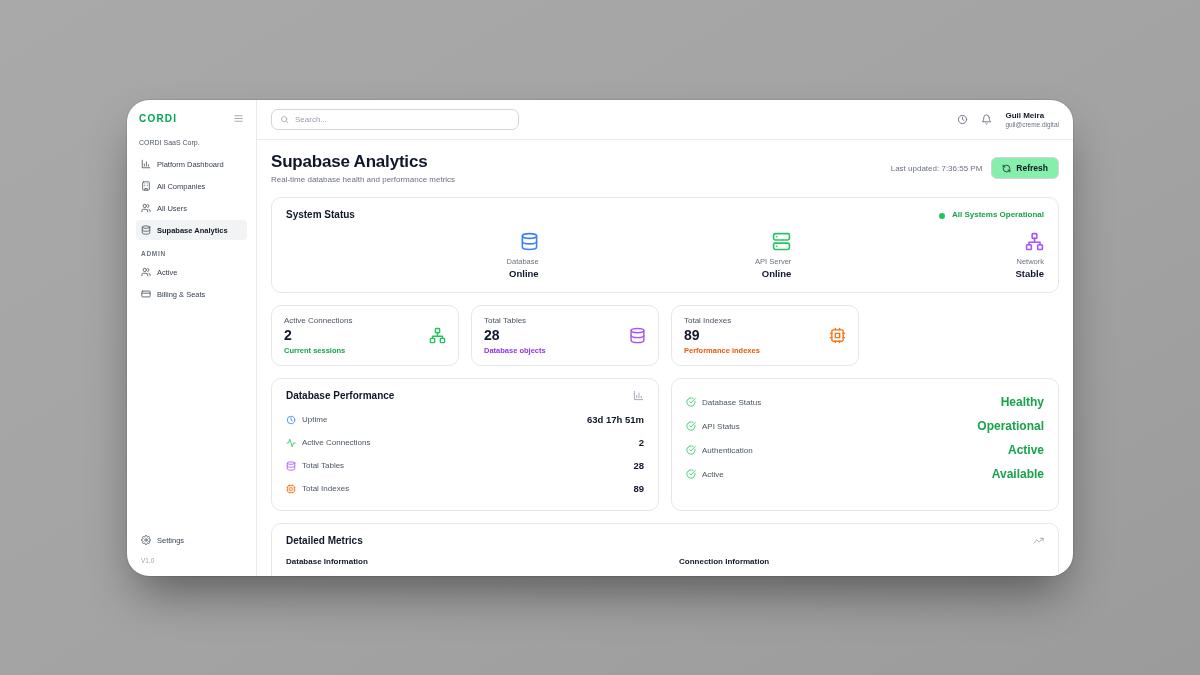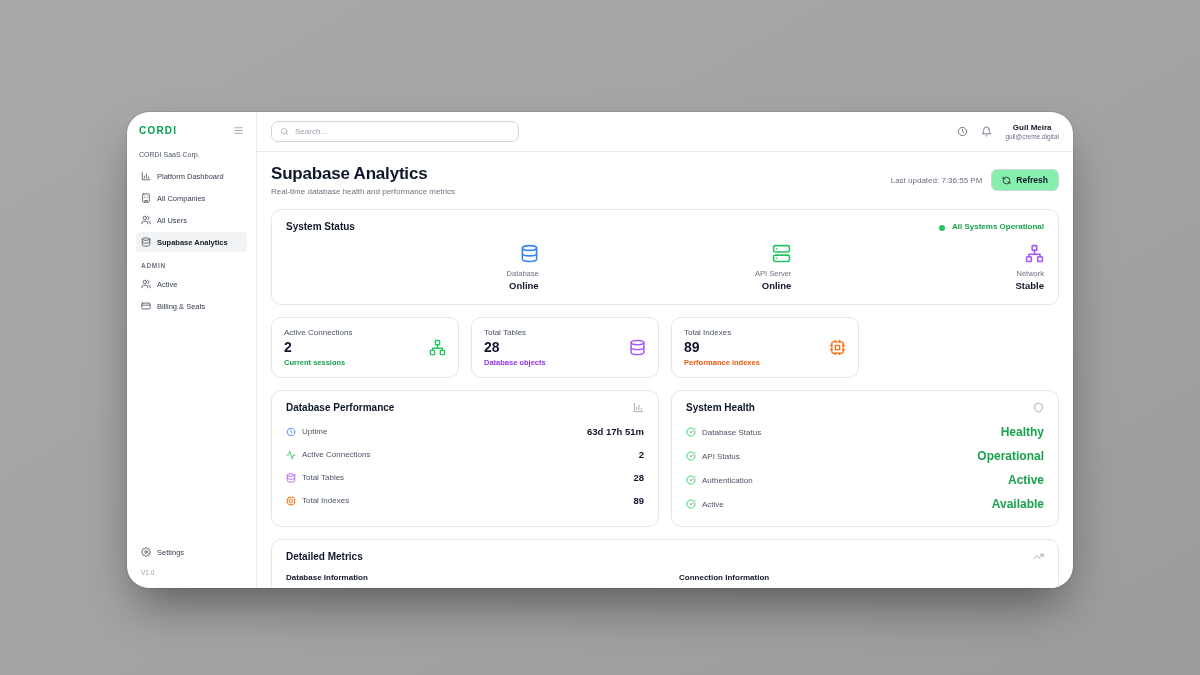--- a/index.html
+++ b/index.html
@@ -1,41 +1,41 @@
 <!DOCTYPE html>
 <html><head>
 <meta charset="utf-8">
 <style>
   * { margin:0; padding:0; box-sizing:border-box; }
   html,body { width:1200px; height:675px; overflow:hidden; font-family:"Liberation Sans", sans-serif; }
   .stage { position:relative; width:1200px; height:675px; background:linear-gradient(150deg,#a9a9a9 0%,#a3a3a3 55%,#9b9b9b 100%); }
 
   .window { position:absolute; left:127px; top:100px; width:946px; height:476px; background:#fff; border-radius:22px;
-            box-shadow:0 24px 48px -10px rgba(0,0,0,.45), 0 0 0 1px rgba(0,0,0,.08); display:flex; overflow:hidden;margin-top:12px; }
+            box-shadow:0 24px 48px -10px rgba(0,0,0,.45), 0 0 0 1px rgba(0,0,0,.08); display:flex; overflow:hidden; }
 
   
   .sidebar { width:130px; min-width:130px; border-right:1px solid #e8eaed; display:flex; flex-direction:column; justify-content:space-between; padding:13px 9px 12px; }
   .sb-logo-row { display:flex; align-items:center; justify-content:space-between; padding:0 3px; }
   .logo { font-size:10px; font-weight:900; letter-spacing:1.2px; color:#00a651; }
   .sb-burger { width:11px; height:11px; color:#9ca3af; cursor:pointer; }
   .sb-org { font-size:7px; color:#4b5563; margin:15px 3px 8px; }
   .nav-item { display:flex; align-items:center; gap:6px; padding:5px 5px; border-radius:4px; font-size:7.5px; color:#374151; cursor:pointer; margin-bottom:2px; }
   .nav-item .nico { width:10px; height:10px; color:#4b5563; flex:none; }
   .nav-item.active { background:#f1f3f5; color:#111827; font-weight:600; }
   .sb-section { font-size:6.5px; font-weight:700; color:#6b7280; letter-spacing:.7px; margin:10px 5px 5px; }
   .sb-version { font-size:6.5px; color:#9ca3af; margin:7px 5px 0; }
 
   
   .main { flex:1; display:flex; flex-direction:column; min-width:0; }
   .topbar { height:40px; min-height:40px; display:flex; align-items:center; justify-content:space-between; padding:0 14px; border-bottom:1px solid #e8eaed; }
   .search { display:flex; align-items:center; gap:6px; width:248px; height:21px; border:1px solid #d1d5db; border-radius:7px; padding:0 8px; background:#fff; }
   .search .sico { width:9px; height:9px; color:#9ca3af; flex:none; }
   .search input { border:0; outline:0; flex:1; font-size:8px; color:#111827; background:transparent; font-family:inherit; }
   .search input::placeholder { color:#9aa1ab; }
-  .topbar-right { display:flex; align-items:center; gap:13px;text-align:center; }
+  .topbar-right { display:flex; align-items:center; gap:13px; }
   .tb-icon { width:11px; height:11px; color:#6b7280; cursor:pointer; }
   .user { cursor:pointer; }
   .user-name { font-size:8px; font-weight:700; color:#111827; }
   .user-email { font-size:6.5px; color:#6b7280; margin-top:1px; }
 
   .content { flex:1; padding:12px 14px; overflow:hidden; }
   .page-head { display:flex; justify-content:space-between; align-items:center; margin-bottom:13px; }
   .page-title { font-size:17px; font-weight:800; color:#0f172a; letter-spacing:-.2px; }
   .page-sub { font-size:8px; color:#6b7280; margin-top:3px; }
   .ph-right { display:flex; align-items:center; gap:9px; }
@@ -408,28 +408,20 @@
                       <path d="M20 15h2"></path>
                     </svg>
                   </span>
                 <span class="p-label">Total Indexes</span>
               </span>
               <span class="p-value">89</span>
             </div>
           </section>
 
           <section class="card panel">
-            <div class="panel-head">
-              <span class="card-title">System Health</span>
-              <span class="panel-hicon icon-wrap">
-                  <svg viewBox="0 0 24 24" fill="none" stroke="currentColor" stroke-width="2" stroke-linecap="round" stroke-linejoin="round">
-                    <path d="M20 13c0 5-3.5 7.5-7.66 8.95a1 1 0 0 1-.67-.01C7.5 20.5 4 18 4 13V6a1 1 0 0 1 1-1c2 0 4.5-1.2 6.24-2.72a1.17 1.17 0 0 1 1.52 0C14.51 3.81 17 5 19 5a1 1 0 0 1 1 1z"></path>
-                  </svg>
-                </span>
-            </div>
             <div class="p-row h-row">
               <span class="p-left">
                 <span class="p-ico icon-wrap" style="color: rgb(34, 197, 94);">
                     <svg viewBox="0 0 24 24" fill="none" stroke="currentColor" stroke-width="2" stroke-linecap="round" stroke-linejoin="round">
                       <path d="M21.8 10A10 10 0 1 1 17 3.34"></path>
                       <path d="m9 11 3 3L22 4"></path>
                     </svg>
                   </span>
                 <span class="p-label">Database Status</span>
               </span>

